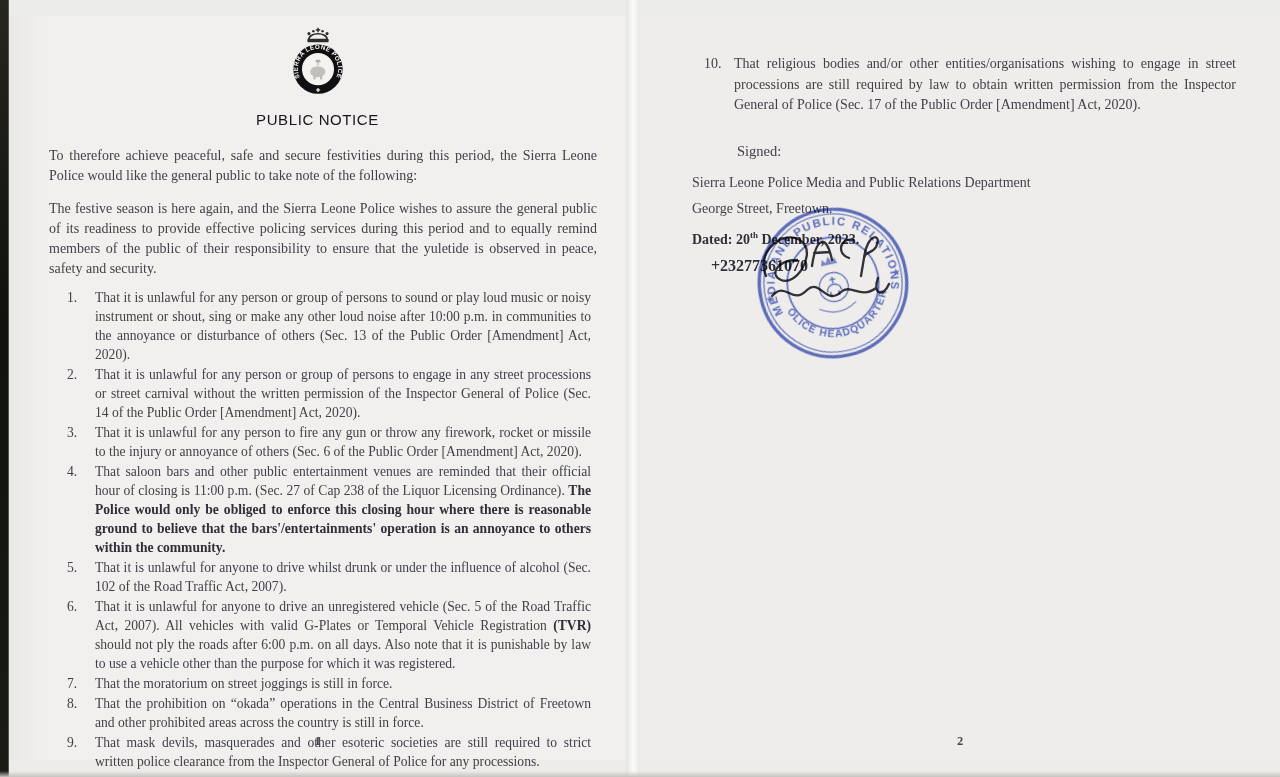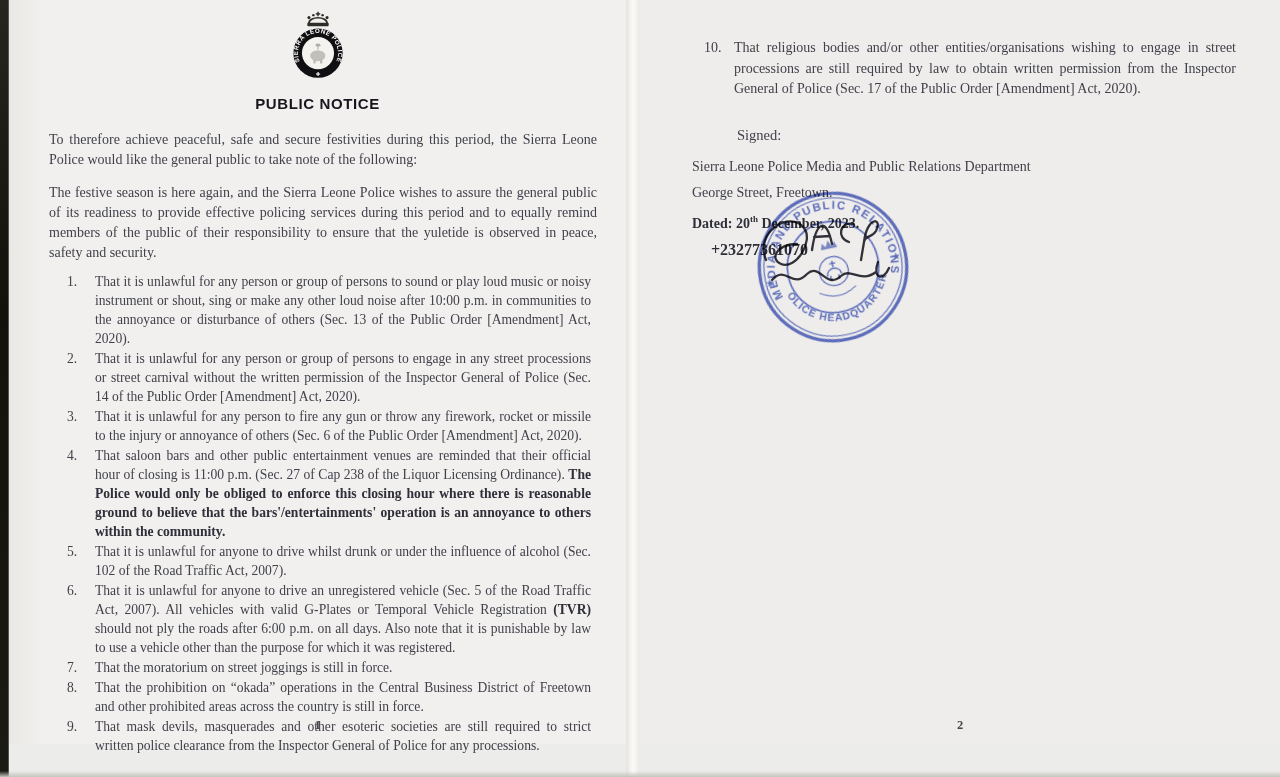--- a/index.html
+++ b/index.html
@@ -9,29 +9,29 @@
   }
   .edge-left {
     position:absolute; left:0; top:0; bottom:0; width:8px;
     background:linear-gradient(180deg,#26261f,#12120d 40%,#1b1b15);
     border-right:1px solid #55554d;
   }
   .edge-bottom {
     position:absolute; left:0; right:0; bottom:0; height:6px;
     background:linear-gradient(180deg, rgba(0,0,0,0), #c5c4be);
   }
-  .page { position:absolute; top:0; height:744px; }
+  .page { position:absolute; top:16px; height:744px; }
   .page-1 { left:9px; width:617px; background:linear-gradient(90deg,#e9e8e5 0,#f1f0ee 34px,#f1f0ee); }
   .divider { position:absolute; left:626px; top:0; bottom:0; width:14px;
     background:linear-gradient(90deg,#e4e3e0,#fbfbf9 50%,#eae9e6); }
   .page-2 { left:640px; width:640px; background:#eeedeb; }
 
   .crest { display:block; margin:10px auto 0; }
   .doc-title {
-    text-align:center; font-family:"Liberation Sans", sans-serif; font-weight:bold;
+    text-align:center; font-family:"Liberation Sans", sans-serif; font-weight:normal;
     font-size:15px; letter-spacing:.6px; color:#16161c; margin:9px 0 0;
   }
   .p1-intro { margin:13px 0 0 40px; width:548px; text-align:justify;
     line-height:20px; font-size:14px; }
   .p1-intro.second { margin-top:18px; }
 
   ol.notice-list { list-style:none; margin:9px 0 0 58px; padding:0; width:524px; }
   li.n-item { display:flex; line-height:19px; font-size:13.6px; margin-bottom:1px; }
   li.n-item .no { width:20px; flex:none; margin-right:8px; }
   li.n-item .txt { flex:1; text-align:justify; }

